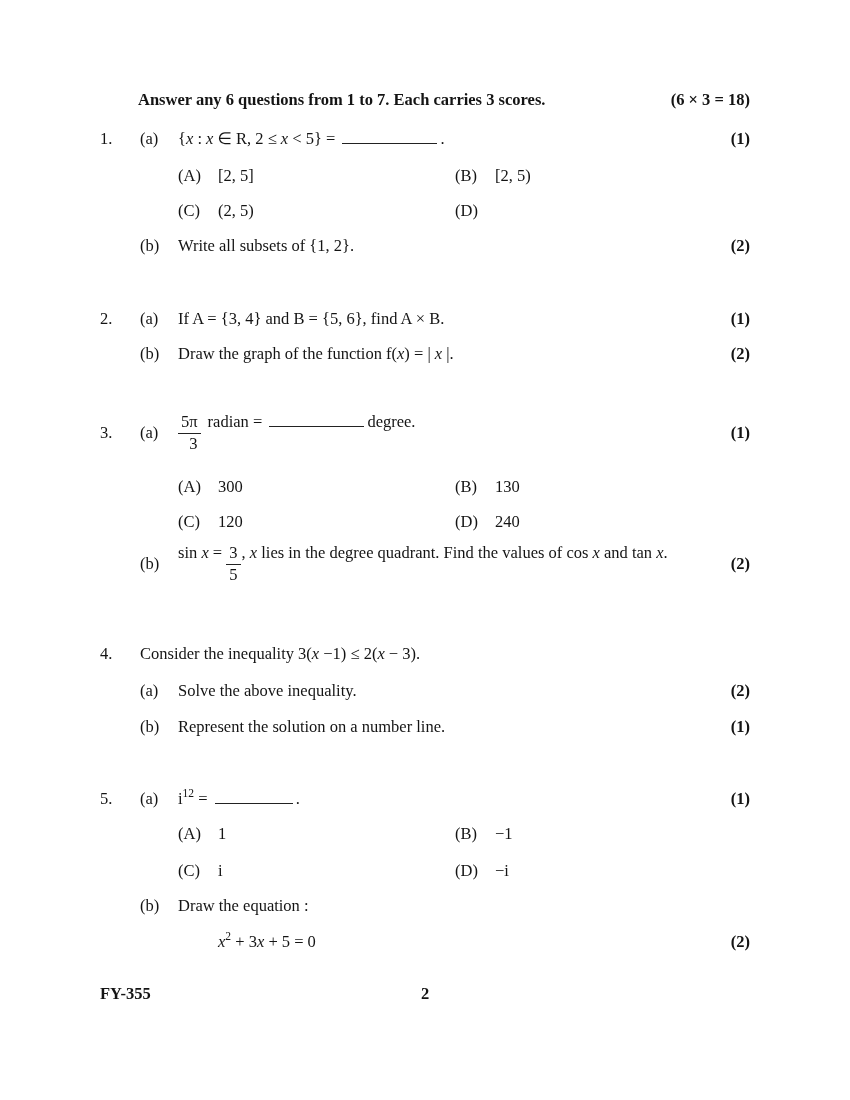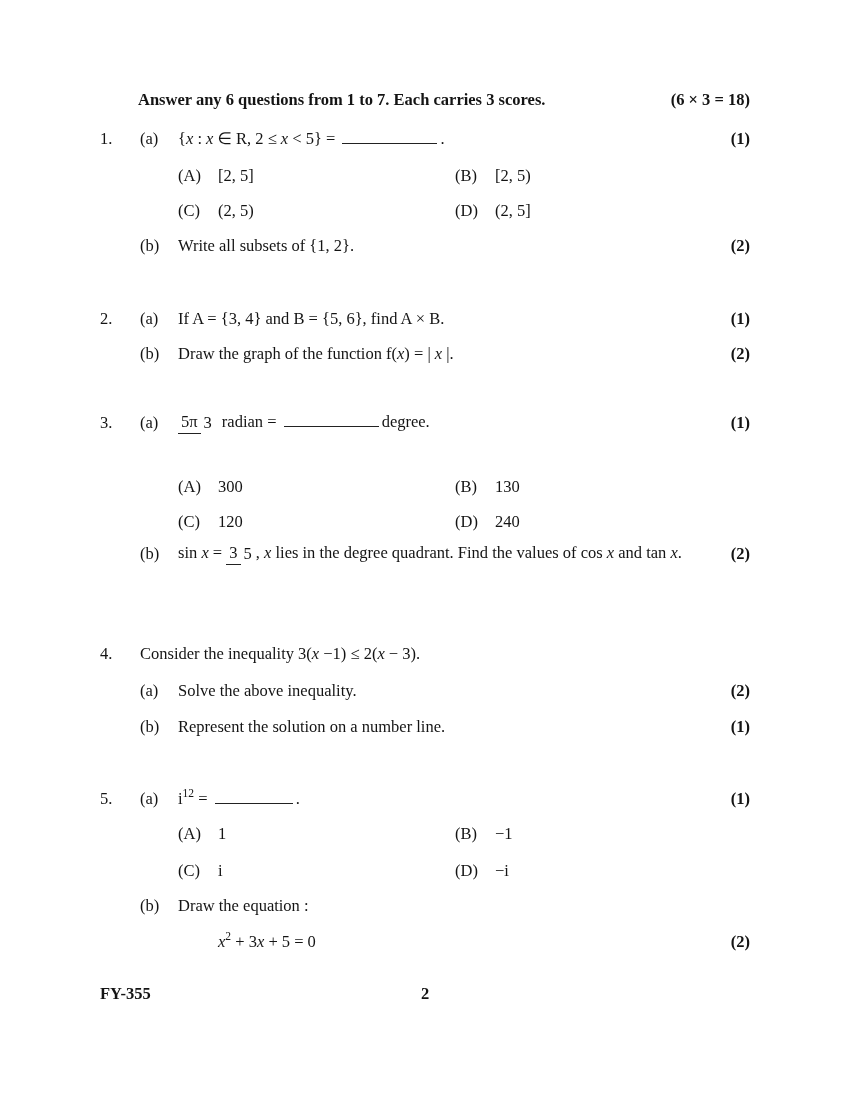--- a/index.html
+++ b/index.html
@@ -19,21 +19,21 @@
   .marks  { flex:none; font-weight:700; margin-left:8px; white-space:nowrap; }
   .bold { font-weight:700; }
   .it { font-style:italic; }
   .opts { display:flex; align-items:baseline; }
   .optlabel  { flex:none; width:40px; }
   .optvalue  { flex:none; width:237px; }
   .optvalue2 { flex:1; }
   .blank { display:inline-block; height:4px; border-bottom:1px solid #222; margin:0 3px; }
   .w95 { width:95px; }
   .w78 { width:78px; }
-  .frac { display:inline-flex; flex-direction:row; align-items:flex-start; line-height:1.15; margin-right:7px; text-align:center; }
+  .frac { display:inline-flex; flex-direction:column; align-items:flex-end; line-height:1.15; margin-right:7px; text-align:center; }
   .frac .fnum { padding:0 3px 1px 3px; border-bottom:1px solid #222; }
   .frac .fden { padding:1px 3px 0 3px; }
   sup { font-size:0.7em;margin-top:44px; }
   .indent { padding-left:40px; }
   .footer-code { position:absolute; left:100px; top:984px; font-weight:700; }
   .footer-page { position:absolute; left:50%; transform:translateX(-50%); top:984px; font-weight:700; }
 </style>
 </head>
 <body>
 
@@ -63,21 +63,20 @@
     </span>
   </div>
 
   <div class="row" style="top:201px">
     <span class="qnum"></span>
     <span class="plabel"></span>
     <span class="content opts">
       <span class="optlabel">(C)</span>
       <span class="optvalue">(2, 5)</span>
       <span class="optlabel">(D)</span>
-      <span class="optvalue2">(2, 5]</span>
     </span>
   </div>
 
   <div class="row" style="top:236px">
     <span class="qnum"></span>
     <span class="plabel">(b)</span>
     <span class="content">Write all subsets of {1, 2}.</span>
     <span class="marks">(2)</span>
   </div>
 

